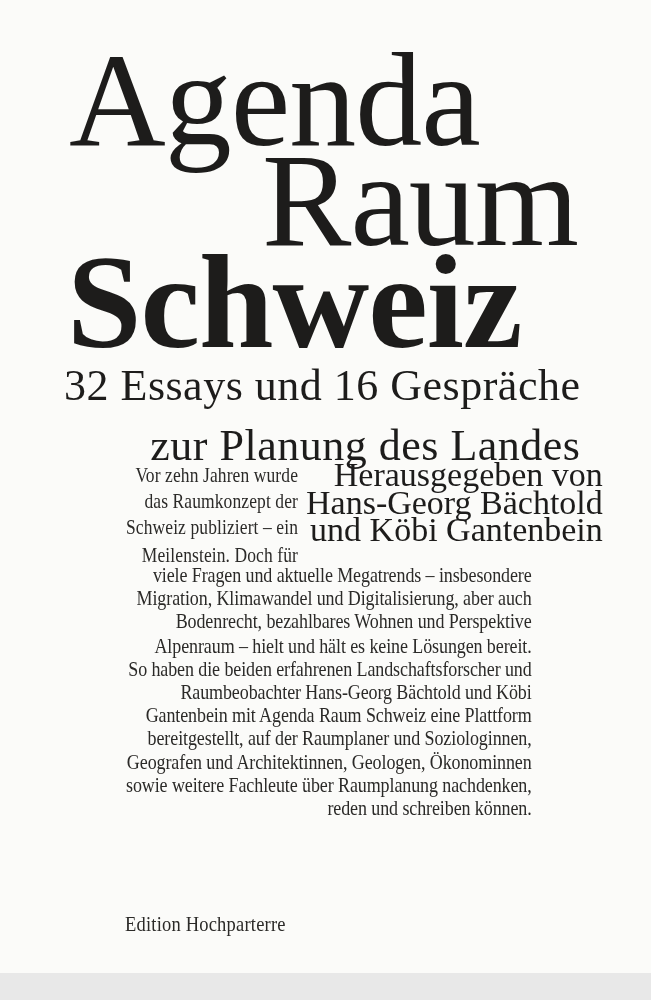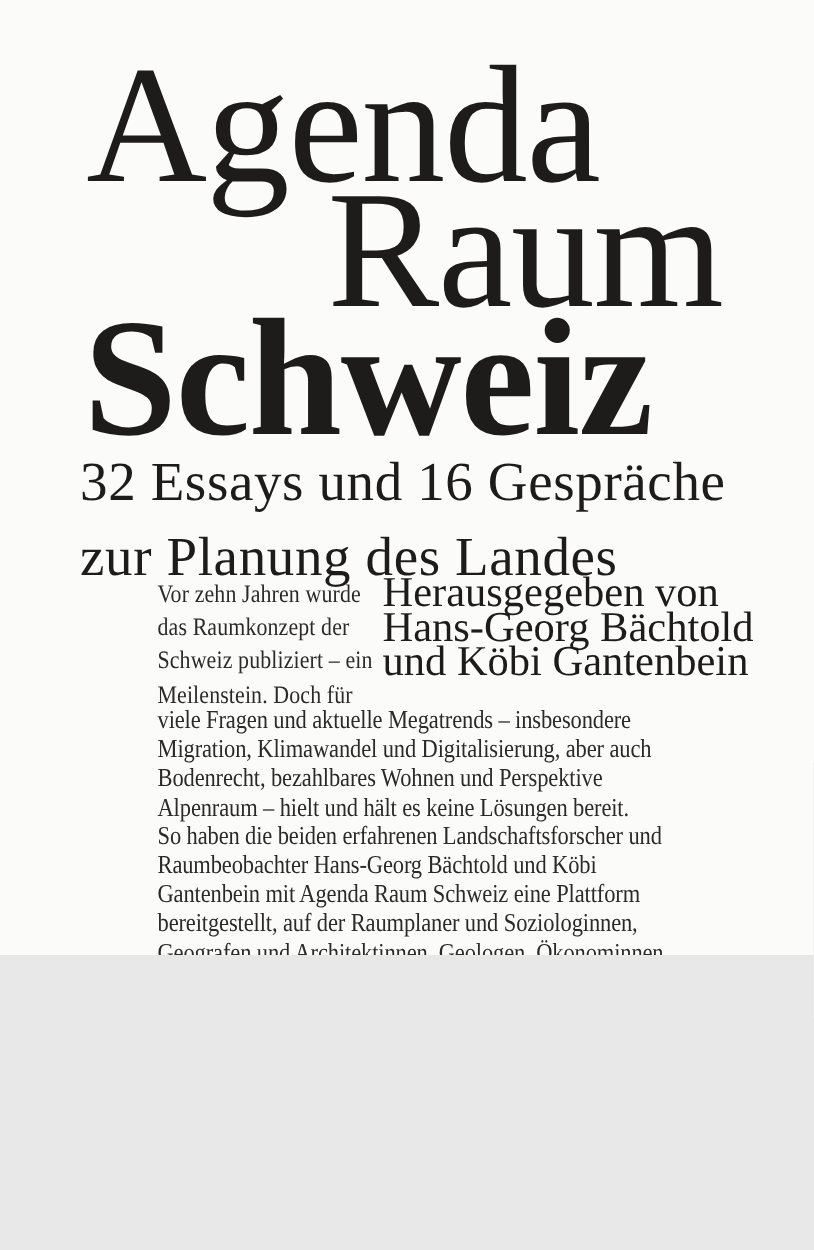--- a/index.html
+++ b/index.html
@@ -3,26 +3,27 @@
 <meta charset="utf-8">
 <style>
   html, body {
     margin: 0;
     padding: 0;
     background: #e8e8e8;
   }
   .cover {
     position: relative;
     width: 651px;
-    height: 764px;
+    height: 973px;
     margin: 0 auto;
     background: var(--background, #fbfbf9);
     color: var(--text-primary, #1d1c1b);
     font-family: "Liberation Serif", "DejaVu Serif", serif;
     overflow: hidden;
+    text-align: right;
   }
   .title-line {
     position: absolute;
     font-size: 134px;
     line-height: 134px;
     white-space: nowrap;
     letter-spacing: -1px;
     color: var(--text-primary, #1d1c1b);
   }
   .title-agenda  { left: 69px;  top: 33px; }

